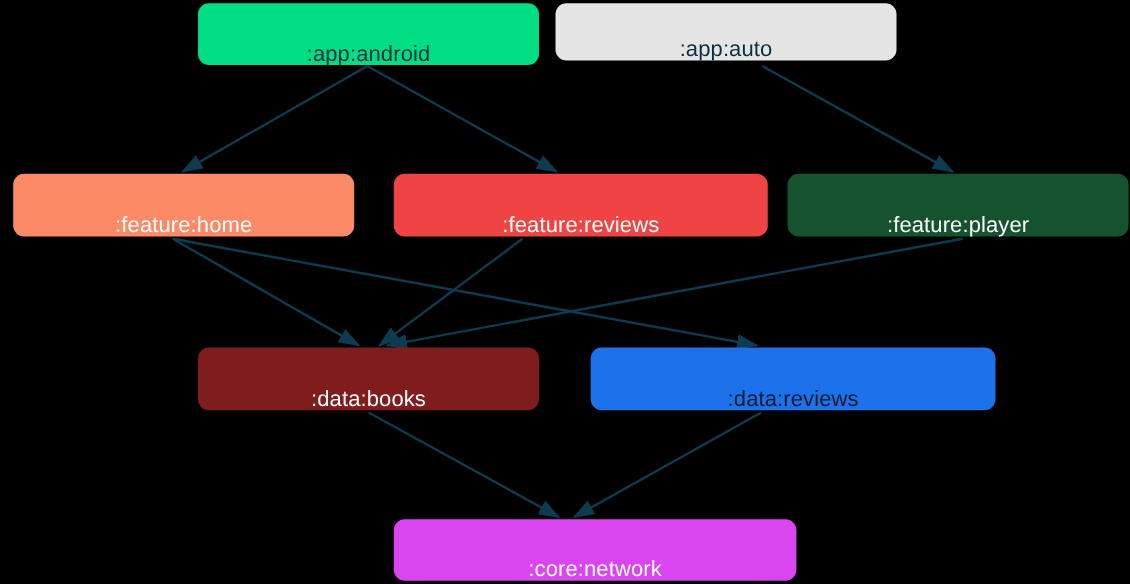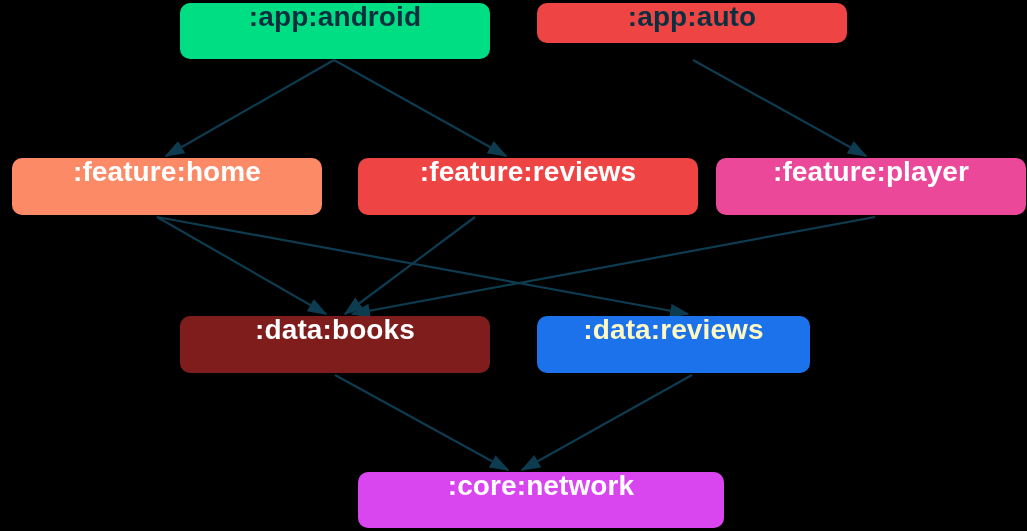--- a/index.html
+++ b/index.html
@@ -25,25 +25,25 @@
     top: 0;
     width: 1027px;
     height: 531px;
     pointer-events: none;
   }
   .node {
     position: absolute;
     box-sizing: border-box;
     border-radius: 10px;
     display: flex;
-    align-items: flex-start;
+    align-items: flex-end;
     justify-content: center;
     text-align: center;
-    font-size: 28px;
-    font-weight: 700;
+    font-size: 20px;
+    font-weight: 400;
     letter-spacing: 0.1px;
     line-height: 1;
     white-space: nowrap;
     z-index: 2;
   }
 </style>
 </head>
 <body>
 
 <div id="graph-root">
@@ -64,36 +64,36 @@
         <line x1="875" y1="217" x2="352" y2="314" stroke="#0d3b4f" stroke-width="2.2" marker-end="url(#arrowhead)"></line>
         <line x1="335" y1="375" x2="508" y2="470" stroke="#0d3b4f" stroke-width="2.2" marker-end="url(#arrowhead)"></line>
         <line x1="692" y1="375" x2="522" y2="470" stroke="#0d3b4f" stroke-width="2.2" marker-end="url(#arrowhead)"></line>
       </g>
   </svg>
 
   <div id="node-layer">
       <div class="node" style="left: 180px; top: 3px; width: 310px; height: 56px; background: rgb(0, 222, 132); color: rgb(10, 48, 64);">
         <span>:app:android</span>
       </div>
-      <div class="node" style="left: 537px; top: 3px; width: 310px; height: 40px; background: #ef4444; color: rgb(10, 48, 64);">
+      <div class="node" style="left: 505px; top: 3px; width: 310px; height: 52px; background: #e5e5e5; color: rgb(10, 48, 64);">
         <span>:app:auto</span>
       </div>
       <div class="node" style="left: 12px; top: 158px; width: 310px; height: 57px; background: rgb(253, 138, 102); color: rgb(255, 255, 255);">
         <span>:feature:home</span>
       </div>
       <div class="node" style="left: 358px; top: 158px; width: 340px; height: 57px; background: #ef4444; color: rgb(255, 255, 255);">
         <span>:feature:reviews</span>
       </div>
-      <div class="node" style="left: 716px; top: 158px; width: 310px; height: 57px; background: #ec4899; color: rgb(255, 255, 255);">
+      <div class="node" style="left: 716px; top: 158px; width: 310px; height: 57px; background: #14532d; color: rgb(255, 255, 255);">
         <span>:feature:player</span>
       </div>
       <div class="node" style="left: 180px; top: 316px; width: 310px; height: 57px; background: #7f1d1d; color: rgb(255, 255, 255);">
         <span>:data:books</span>
       </div>
-      <div class="node" style="left: 537px; top: 316px; width: 273px; height: 57px; background: rgb(28, 114, 234); color: #fef9c3;">
+      <div class="node" style="left: 537px; top: 316px; width: 368px; height: 57px; background: rgb(28, 114, 234); color: #0f172a;">
         <span>:data:reviews</span>
       </div>
       <div class="node" style="left: 358px; top: 472px; width: 366px; height: 56px; background: #d946ef; color: rgb(255, 255, 255);">
         <span>:core:network</span>
       </div>
     </div>
 
 </div>
 
 </body></html>

